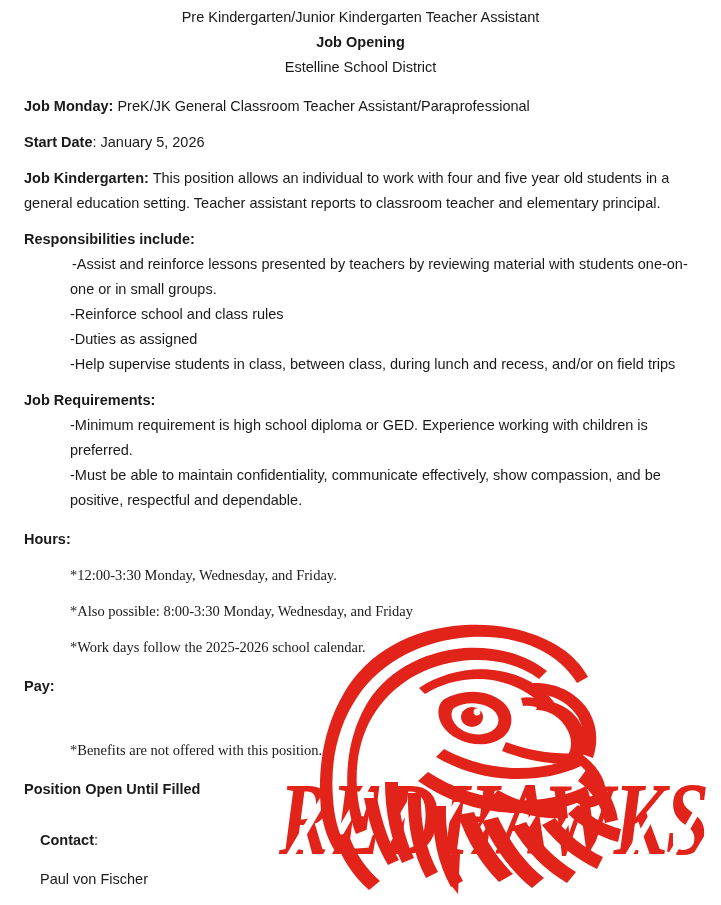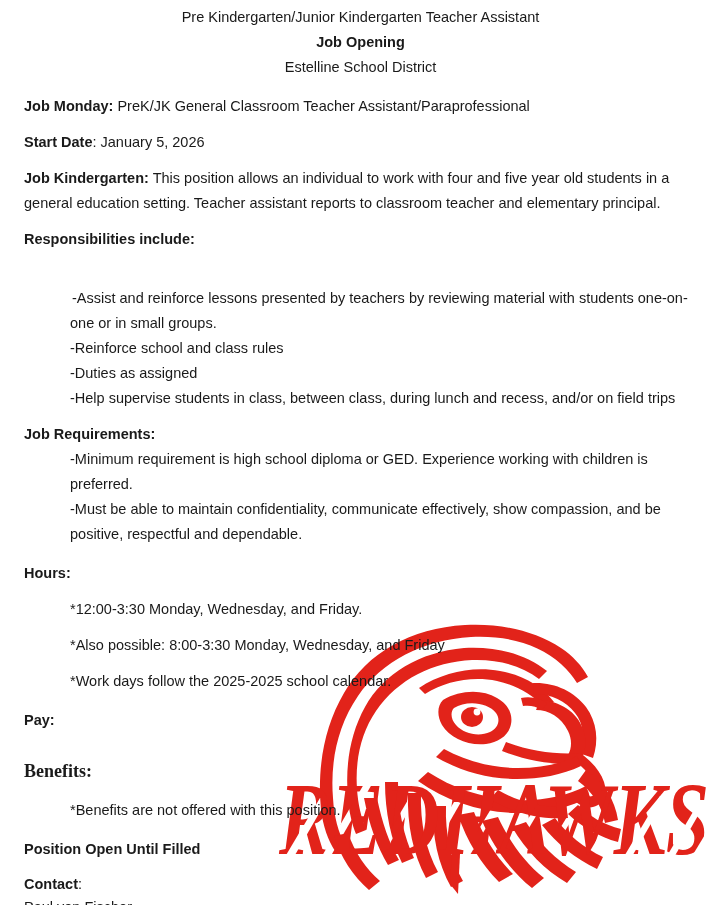--- a/index.html
+++ b/index.html
@@ -58,33 +58,34 @@
     line-height: 26px;
   }
 
   .bullet {
     font-size: 14.5px;
     line-height: 25px;
     margin: 0;
     padding-left: 46px;
     text-indent: 0;
   }
-  .bullet.hang { text-indent: 2px; margin-top: 34px; }
+  .bullet.hang { text-indent: 2px; }
 
   .sub {
     font-size: 14.5px;
     line-height: 25px;
     margin: 0;
     padding-left: 46px;
+    font-family: Liberation Serif, serif;
   }
 
   .contact-line {
     font-size: 14.5px;
     line-height: 23px;
-    margin: 0;
+    margin: 16px;
   }
   .contact-line .lbl { font-weight: bold; }
 
   
   .logo {
     position: absolute;
     left: 268px;
     top: 622px;
     width: 452px;
     height: 278px;
@@ -219,30 +220,29 @@
     <p class="bullet">-Must be able to maintain confidentiality, communicate effectively, show compassion, and be positive, respectful and dependable.</p>
 
     <div class="gap-md"></div>
 
     <p class="heading">Hours:</p>
     <div class="gap-sm"></div>
     <p class="sub">*12:00-3:30 Monday, Wednesday, and Friday.</p>
     <div class="gap-sm"></div>
     <p class="sub">*Also possible: 8:00-3:30 Monday, Wednesday, and Friday</p>
     <div class="gap-sm"></div>
-    <p class="sub">*Work days follow the 2025-2025 school calendar.</p>
+    <p class="sub">*Work days follow the 2025-2026 school calendar.</p>
 
     <div class="gap-md"></div>
 
     <p class="heading">Pay:</p>
     <div class="gap-sm"></div>
 
     <div class="gap-md"></div>
 
-    <p class="heading serif">Benefits:</p>
     <div class="gap-md"></div>
     <p class="sub">*Benefits are not offered with this position.</p>
 
     <div class="gap-md"></div>
 
     <p class="heading">Position Open Until Filled</p>
 
     <div class="gap-sm"></div>
 
     <p class="contact-line"><span class="lbl">Contact</span><span>:</span></p>

